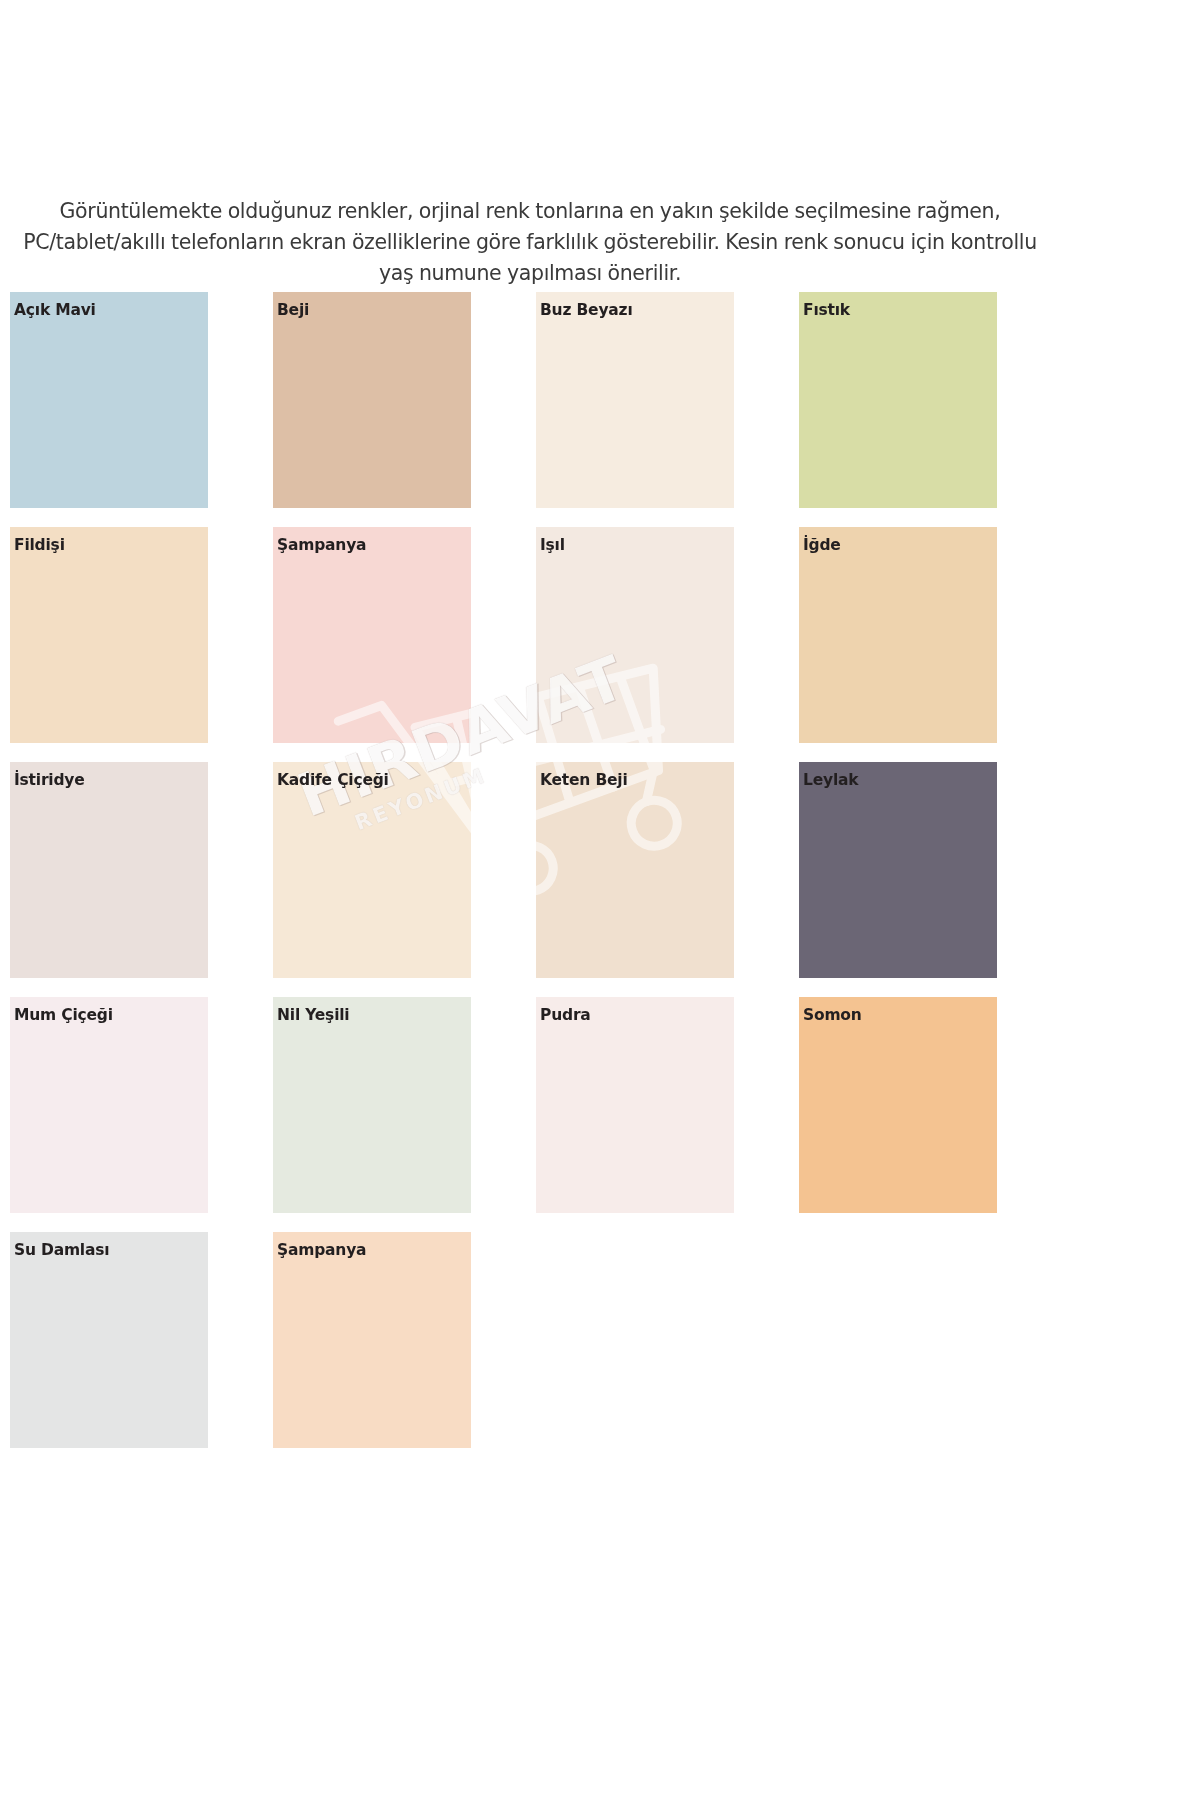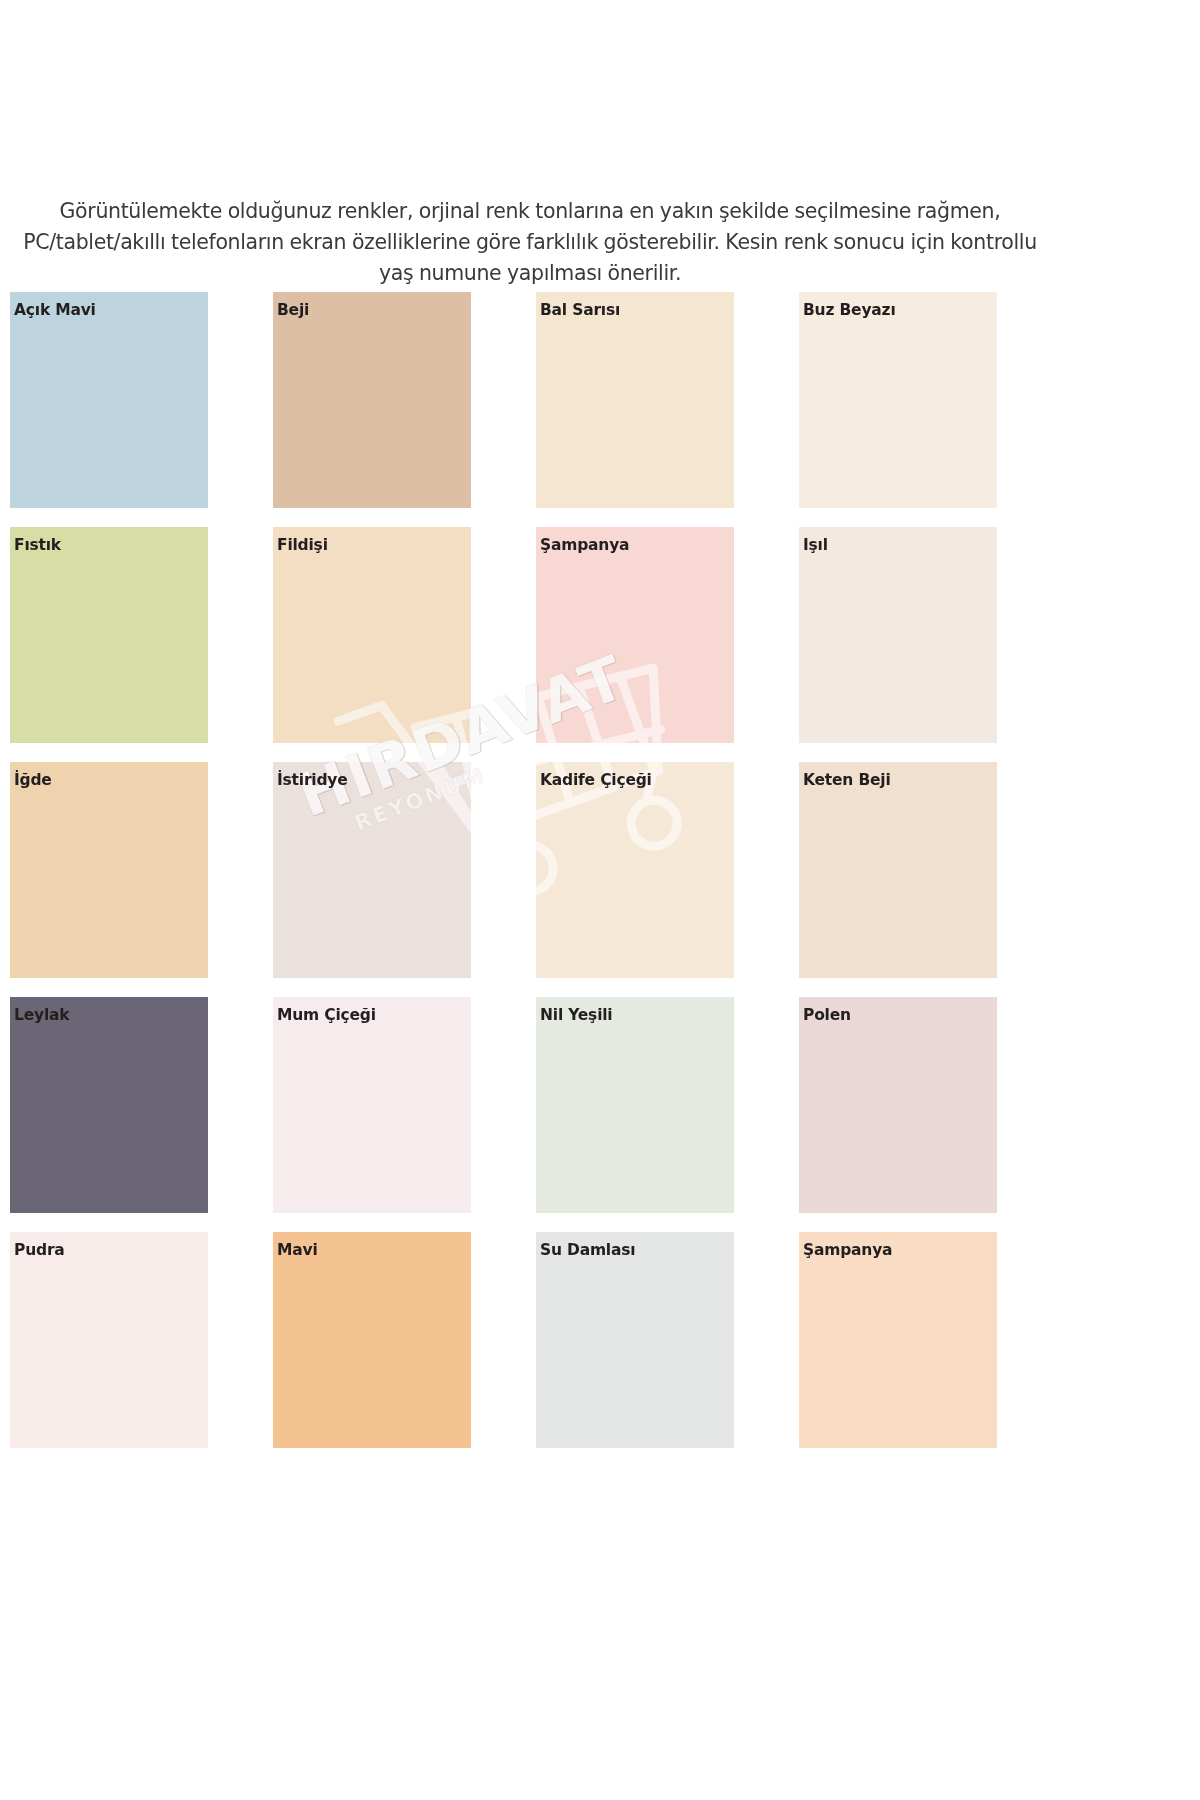--- a/index.html
+++ b/index.html
@@ -139,24 +139,20 @@
   <div id="grid">
       <div class="swatch">
         <div class="swatch-chip" style="background: rgb(189, 212, 222);"></div>
         <div class="swatch-label">Açık Mavi</div>
       </div>
       <div class="swatch">
         <div class="swatch-chip" style="background: rgb(221, 191, 166);"></div>
         <div class="swatch-label">Beji</div>
       </div>
       <div class="swatch">
-        <div class="swatch-chip" style="background: rgb(244, 230, 208);"></div>
-        <div class="swatch-label">Bal Sarısı</div>
-      </div>
-      <div class="swatch">
         <div class="swatch-chip" style="background: rgb(246, 236, 224);"></div>
         <div class="swatch-label">Buz Beyazı</div>
       </div>
       <div class="swatch">
         <div class="swatch-chip" style="background: rgb(216, 221, 166);"></div>
         <div class="swatch-label">Fıstık</div>
       </div>
       <div class="swatch">
         <div class="swatch-chip" style="background: rgb(243, 222, 196);"></div>
         <div class="swatch-label">Fildişi</div>
@@ -191,30 +187,26 @@
       </div>
       <div class="swatch">
         <div class="swatch-chip" style="background: rgb(246, 236, 238);"></div>
         <div class="swatch-label">Mum Çiçeği</div>
       </div>
       <div class="swatch">
         <div class="swatch-chip" style="background: rgb(229, 234, 224);"></div>
         <div class="swatch-label">Nil Yeşili</div>
       </div>
       <div class="swatch">
-        <div class="swatch-chip" style="background: rgb(233, 216, 213);"></div>
-        <div class="swatch-label">Polen</div>
-      </div>
-      <div class="swatch">
         <div class="swatch-chip" style="background: rgb(247, 236, 234);"></div>
         <div class="swatch-label">Pudra</div>
       </div>
       <div class="swatch">
         <div class="swatch-chip" style="background: rgb(244, 195, 145);"></div>
-        <div class="swatch-label">Mavi</div>
+        <div class="swatch-label">Somon</div>
       </div>
       <div class="swatch">
         <div class="swatch-chip" style="background: rgb(228, 229, 229);"></div>
         <div class="swatch-label">Su Damlası</div>
       </div>
       <div class="swatch">
         <div class="swatch-chip" style="background: rgb(248, 220, 196);"></div>
         <div class="swatch-label">Şampanya</div>
       </div>
     </div>

